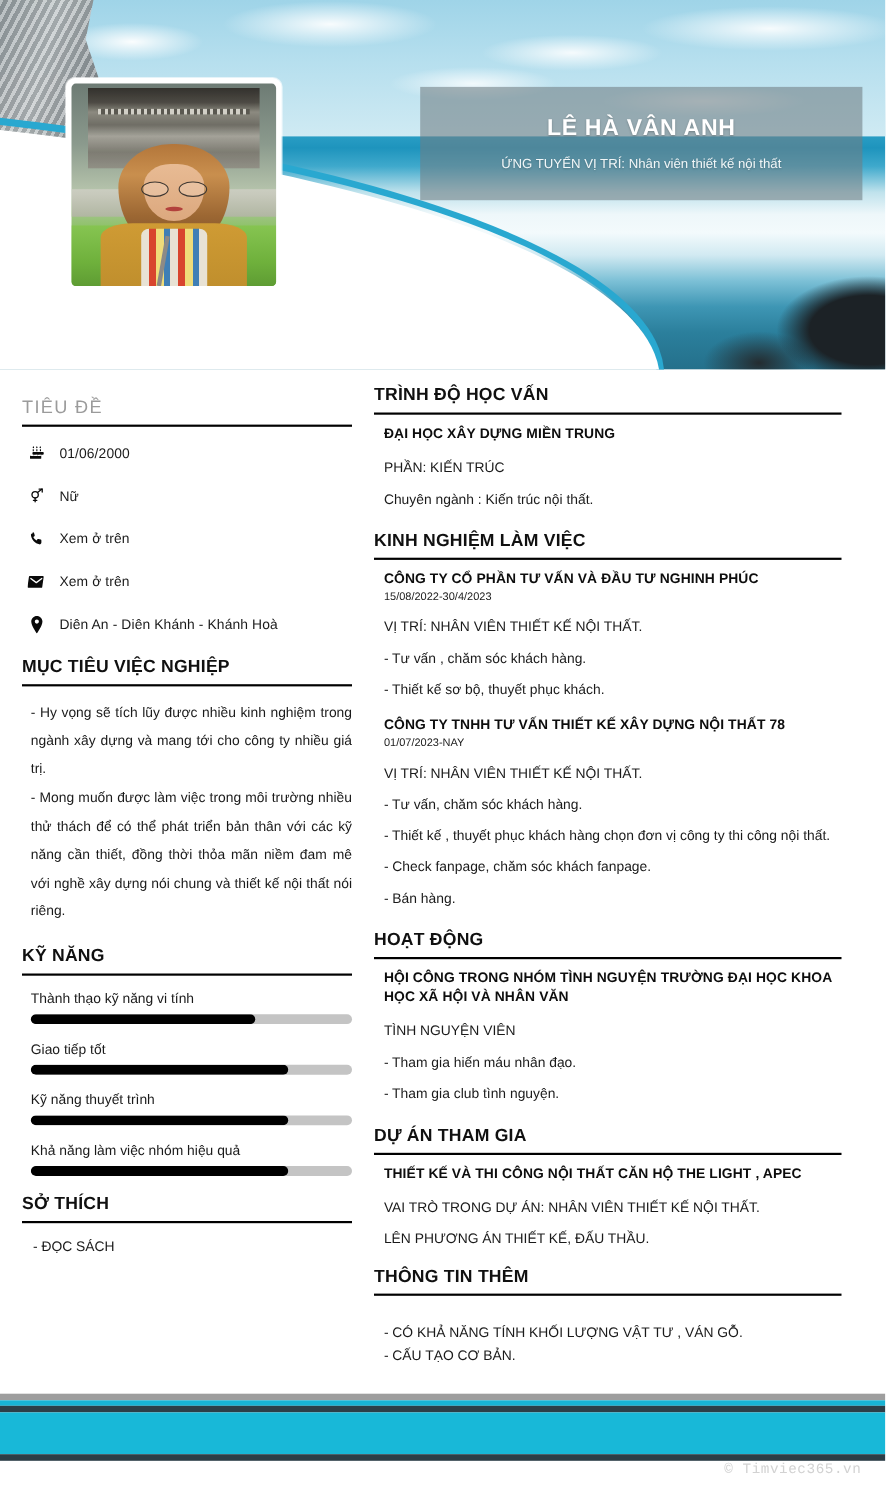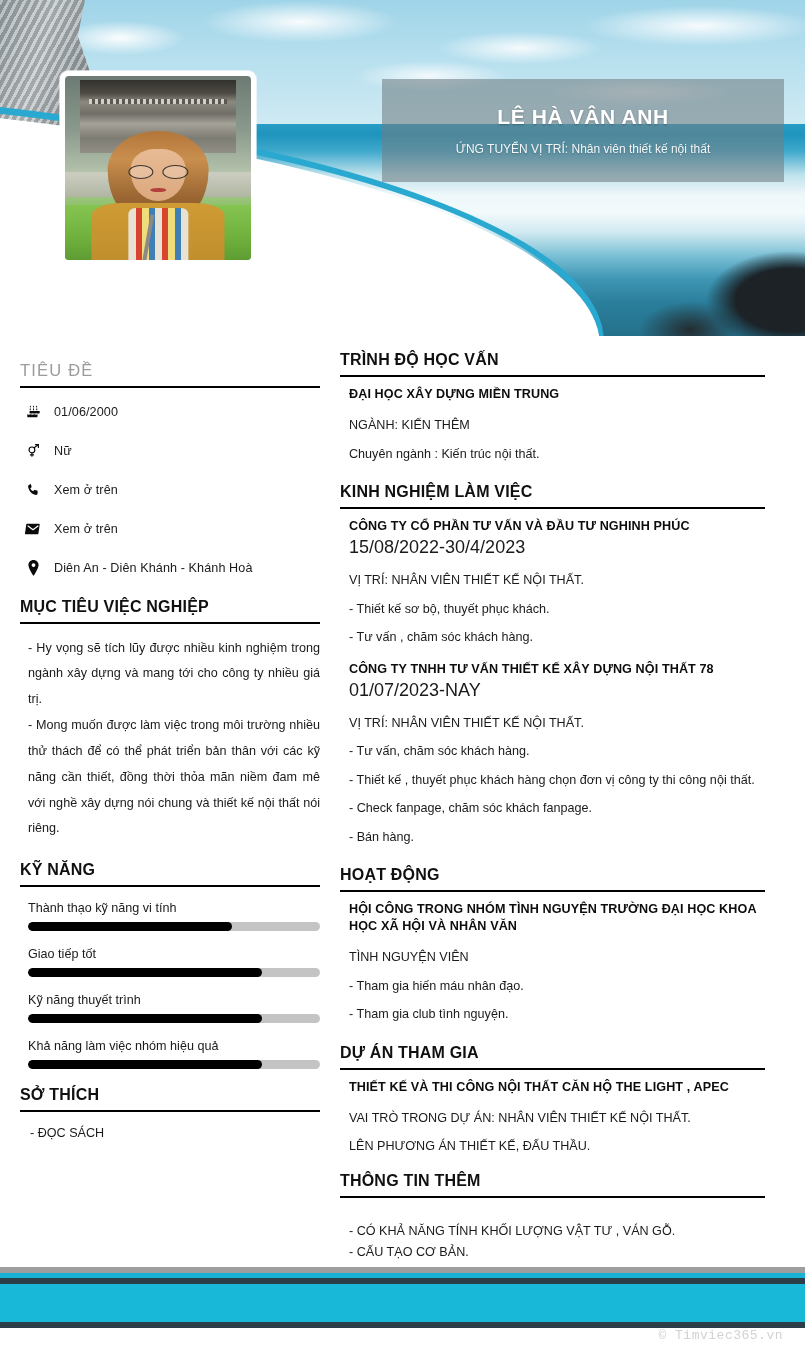--- a/index.html
+++ b/index.html
@@ -323,21 +323,21 @@
   .rblock { margin-bottom: 4px; }
   .rbody { padding-left: 9px; padding-top: 9px; }
   .r-org {
     font-size: 12.6px;
     font-weight: 700;
     color: #0d0d0d;
     line-height: 1.35;
     letter-spacing: .1px;
   }
   .r-date {
-    font-size: 18px;
+    font-size: 10px;
     color: #1a1a1a;
     margin-top: 2px;
   }
   .r-line {
     font-size: 12.6px;
     color: #1a1a1a;
     margin-top: 13px;
     line-height: 1.55;
   }
   .r-line.tight { margin-top: 9px; }
@@ -535,35 +535,35 @@
 
     </div>
 
     <div class="col-right">
 
       <div class="rblock">
         <div class="sec-title">TRÌNH ĐỘ HỌC VẤN</div>
         <div class="rule"></div>
         <div class="rbody">
           <div class="r-org">ĐẠI HỌC XÂY DỰNG MIỀN TRUNG</div>
-          <div class="r-line">NGÀNH: KIẾN THÊM</div>
+          <div class="r-line">PHẦN: KIẾN TRÚC</div>
           <div class="r-line tight">Chuyên ngành : Kiến trúc nội thất.</div>
         </div>
       </div>
 
       <div class="rblock sec-gap">
         <div class="sec-title">KINH NGHIỆM LÀM VIỆC</div>
         <div class="rule"></div>
 
         <div class="rbody">
           <div class="r-org">CÔNG TY CỔ PHẦN TƯ VẤN VÀ ĐẦU TƯ NGHINH PHÚC</div>
           <div class="r-date">15/08/2022-30/4/2023</div>
           <div class="r-line">VỊ TRÍ: NHÂN VIÊN THIẾT KẾ NỘI THẤT.</div>
+          <div class="r-line tight">- Tư vấn , chăm sóc khách hàng.</div>
           <div class="r-line tight">- Thiết kế sơ bộ, thuyết phục khách.</div>
-          <div class="r-line tight">- Tư vấn , chăm sóc khách hàng.</div>
         </div>
 
         <div class="rbody" style="padding-top:13px">
           <div class="r-org">CÔNG TY TNHH TƯ VẤN THIẾT KẾ XÂY DỰNG NỘI THẤT 78</div>
           <div class="r-date">01/07/2023-NAY</div>
           <div class="r-line">VỊ TRÍ: NHÂN VIÊN THIẾT KẾ NỘI THẤT.</div>
           <div class="r-line tight">- Tư vấn, chăm sóc khách hàng.</div>
           <div class="r-line tight">- Thiết kế , thuyết phục khách hàng chọn đơn vị công ty thi công nội thất.</div>
           <div class="r-line tight">- Check fanpage, chăm sóc khách fanpage.</div>
           <div class="r-line tight">- Bán hàng.</div>

